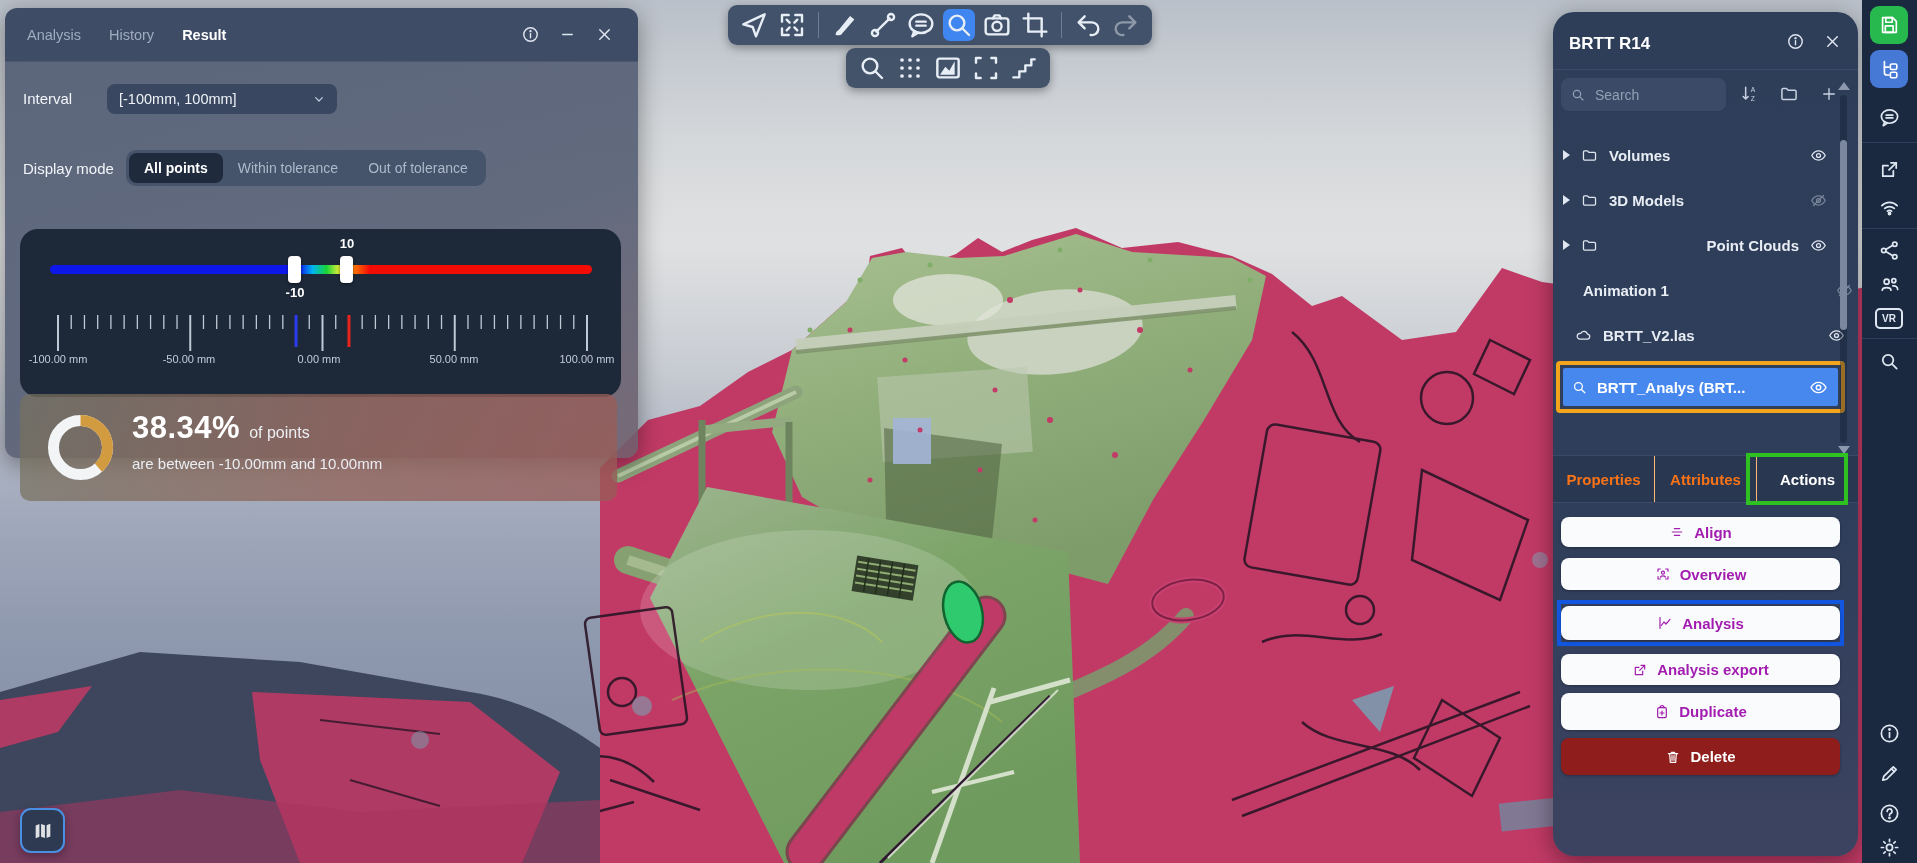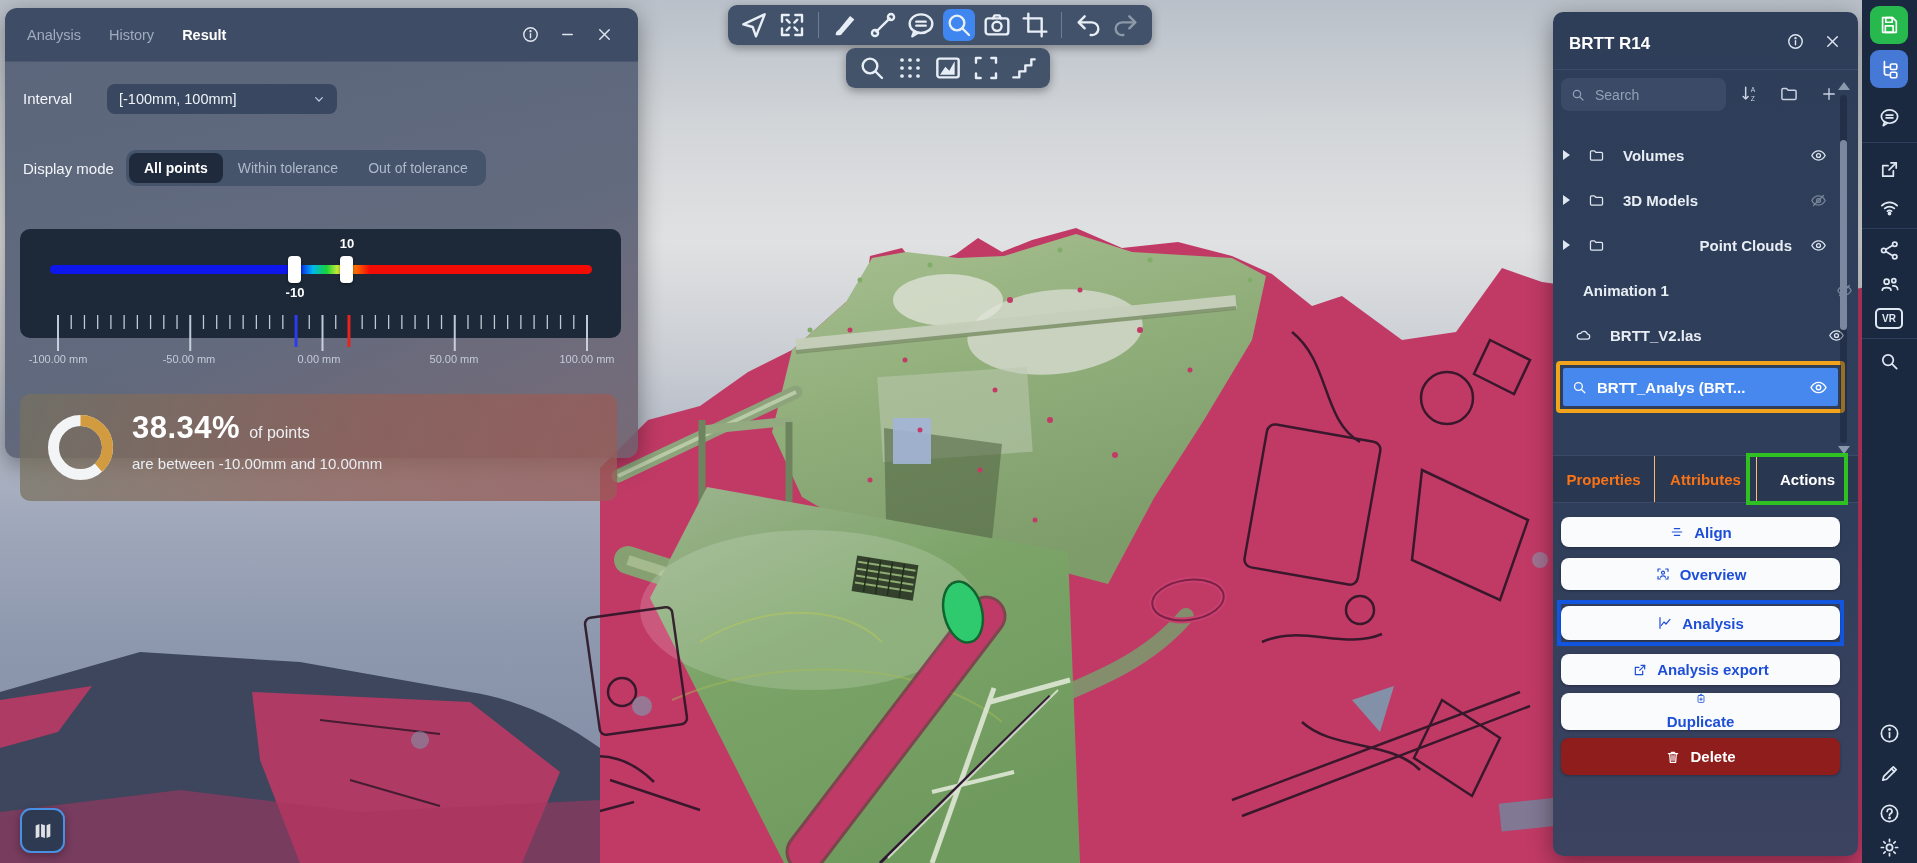--- a/index.html
+++ b/index.html
@@ -23,21 +23,21 @@
   .field-label{color:#f2f5f9;font-size:15px;}
   #interval-select{position:absolute;left:84px;top:0;width:230px;height:30px;background:#394760;
     border-radius:8px;display:flex;align-items:center;padding:0 12px;box-sizing:border-box;color:#eef2f8;
     font-size:14.5px;cursor:pointer;}
   #interval-select .ic{width:16px;height:16px;position:absolute;right:10px;color:#c3cdde;}
   #dm-group{position:absolute;left:103px;top:-8px;height:36px;background:#45536b;border-radius:10px;
     display:flex;align-items:center;padding:0 3px;}
   .dm-chip{height:30px;display:flex;align-items:center;padding:0 15px;border-radius:8px;font-size:14px;
     color:#aeb9ca;cursor:pointer;white-space:nowrap;}
   .dm-chip.active{background:#1f2a3d;color:#ffffff;font-weight:700;}
-  #slider-card{position:absolute;left:15px;top:167px;width:601px;height:109px;background:#1d2939;border-radius:10px;}
+  #slider-card{position:absolute;left:15px;top:167px;width:601px;height:168px;background:#1d2939;border-radius:18px;}
   #grad-track{position:absolute;left:30px;top:36px;width:542px;height:9px;border-radius:5px;
     background:linear-gradient(90deg,#0d17ec 0%,#0d17ec 46%,#00b7f0 48.5%,#17d338 51%,#c4e93a 53%,#ffd400 54.5%,#ff7a00 56%,#f30b06 59%,#f30b06 100%);}
   .grad-handle{position:absolute;top:27px;width:13px;height:27px;background:#ffffff;border-radius:4px;
     box-shadow:0 1px 3px rgba(0,0,0,.5);cursor:ew-resize;}
   .slider-num{position:absolute;width:44px;text-align:center;color:#ffffff;font-size:13px;font-weight:700;}
   #ruler-svg{position:absolute;left:0;top:78px;width:601px;height:48px;}
   .tick-label{position:absolute;top:124px;width:90px;text-align:center;color:#c4cbd8;font-size:11px;}
   #percent-card{position:absolute;left:15px;top:332px;width:597px;height:107px;border-radius:10px;
     background:linear-gradient(100deg,rgba(118,113,94,.72),rgba(146,97,86,.74) 55%,rgba(152,92,88,.78));}
   #donut{position:absolute;left:22px;top:15px;}
@@ -50,33 +50,33 @@
   .toolbar{height:40px;background:rgba(62,78,102,.97);border-radius:9px;display:flex;align-items:center;
     padding:0 10px;gap:6px;box-shadow:0 3px 10px rgba(0,0,0,.35);}
   #toolbar-main{left:728px;top:5px;}
   #toolbar-sub{left:846px;top:48px;}
   .tool-btn{width:32px;height:32px;border-radius:7px;display:flex;align-items:center;justify-content:center;
     color:#e8eef6;cursor:pointer;}
   .tool-btn.active{background:#3f86f0;}
   .tool-btn.disabled{opacity:.45;}
   .tool-sep{width:1px;height:26px;background:rgba(255,255,255,.25);margin:0 4px;}
   
-  #layers-panel{left:1553px;top:12px;width:305px;height:844px;border-radius:10px;
+  #layers-panel{left:1553px;top:12px;width:305px;height:844px;border-radius:21px;
     background:linear-gradient(180deg,#2e3d58 0%,#2f3e5a 60%,#3c4360 100%);
     box-shadow:0 6px 24px rgba(0,0,0,.4);}
   #lp-title{position:absolute;left:16px;top:22px;color:#ffffff;font-size:17px;font-weight:700;}
   #lp-divider{position:absolute;left:0;top:57px;width:100%;height:1px;background:#3a4a68;}
   #lp-search{position:absolute;left:8px;top:66px;width:165px;height:33px;background:#3b4a66;border-radius:8px;
     display:flex;align-items:center;padding:0 9px;box-sizing:border-box;gap:7px;color:#93a1b6;}
   #lp-search input{background:transparent;border:none;outline:none;color:#e8edf4;font-size:14px;width:110px;
     font-family:"Liberation Sans",sans-serif;}
   #lp-search input::placeholder{color:#93a1b6;}
   .lp-tool{position:absolute;top:68px;width:28px;height:28px;display:flex;align-items:center;justify-content:center;
     color:#c9d3e2;cursor:pointer;}
-  .tree-row{position:absolute;left:4px;width:278px;height:30px;display:flex;align-items:center;gap:18px;
+  .tree-row{position:absolute;left:4px;width:278px;height:30px;display:flex;align-items:center;gap:11px;
     color:#e8edf4;font-size:15px;font-weight:700;cursor:pointer;}
   .tree-row .caret{width:0;height:0;border-left:7px solid #dfe6f0;border-top:5px solid transparent;
     border-bottom:5px solid transparent;margin-left:6px;}
   .tree-row .ic{width:17px;height:17px;color:#dfe6f0;}
   .tree-label{flex:1;white-space:nowrap;overflow:hidden;}
   .eye{width:19px;height:19px;color:#dfe6f0;margin-right:8px;}
   .eye.off{opacity:.42;}
   #sel-wrap{position:absolute;left:3px;top:349px;width:289px;height:52px;border:4px solid #f2a41d;
     border-radius:4px;box-sizing:border-box;}
   #sel-row{position:absolute;left:3px;top:3px;right:3px;height:38px;background:#4788ee;border-radius:2px;
@@ -87,21 +87,21 @@
   #scroll-up{top:70px;border-bottom:8px solid #8b98ae;}
   #scroll-down{top:434px;border-top:8px solid #8b98ae;}
   #lp-tabs{position:absolute;left:0;top:443px;width:100%;height:48px;background:#293750;display:flex;
     border-top:1px solid #3a4a68;border-bottom:1px solid #3a4a68;box-sizing:border-box;}
   .lp-tab{flex:1;display:flex;align-items:center;justify-content:center;font-size:15px;font-weight:700;
     color:#f97316;border-right:1px solid #fdba74;cursor:pointer;}
   .lp-tab:last-child{border-right:none;color:#ffffff;}
   #actions-box{position:absolute;left:193px;top:441px;width:102px;height:52px;border:4px solid #2fc022;
     box-sizing:border-box;pointer-events:none;}
   .action-btn{position:absolute;left:8px;width:279px;background:#fafbfd;border-radius:8px;display:flex;
-    align-items:center;justify-content:center;gap:9px;color:#1d4ed8;font-size:15px;font-weight:700;cursor:pointer;
+    align-items:center;justify-content:center;gap:9px;color:#a21caf;font-size:15px;font-weight:700;cursor:pointer;
     box-shadow:0 1px 3px rgba(0,0,0,.3);}
   .action-btn .ic{width:16px;height:16px;}
   .action-btn.danger{background:#8e1d1b;color:#ffffff;}
   #analysis-btn-box{position:absolute;left:4px;top:588px;width:287px;height:46px;border:4px solid #1256e0;
     box-sizing:border-box;pointer-events:none;}
   
   #right-sidebar{left:1862px;top:0;width:55px;height:863px;background:#1b2940;}
   .rs-btn{position:absolute;left:8px;width:38px;height:38px;border-radius:9px;display:flex;align-items:center;
     justify-content:center;color:#ffffff;cursor:pointer;}
   .rs-icon{position:absolute;left:13px;width:28px;height:28px;display:flex;align-items:center;justify-content:center;
@@ -618,21 +618,21 @@
     <span>Analysis</span>
   </div>
   <div class="action-btn" style="top:642px;height:31px;">
     <svg class="ic" viewBox="0 0 24 24">
         <path d="M13.5 5 H19 V10.5"></path>
         <line x1="19" y1="5" x2="11.5" y2="12.5"></line>
         <path d="M16 13.5 V19 H5 V8 H10.5"></path>
       </svg>
     <span>Analysis export</span>
   </div>
-  <div class="action-btn" style="top:681px;height:37px;flex-direction:column;">
+  <div class="action-btn" style="top:681px;height:37px;">
     <svg class="ic" viewBox="0 0 24 24">
         <rect x="5.5" y="5.5" width="13" height="15" rx="2"></rect>
         <path d="M9 5.5 a3 3 0 0 1 6 0"></path>
         <line x1="12" y1="10.5" x2="12" y2="16.5"></line>
         <line x1="9" y1="13.5" x2="15" y2="13.5"></line>
       </svg>
     <span>Duplicate</span>
   </div>
   <div class="action-btn danger" style="top:726px;height:37px;">
     <svg class="ic" viewBox="0 0 24 24">

